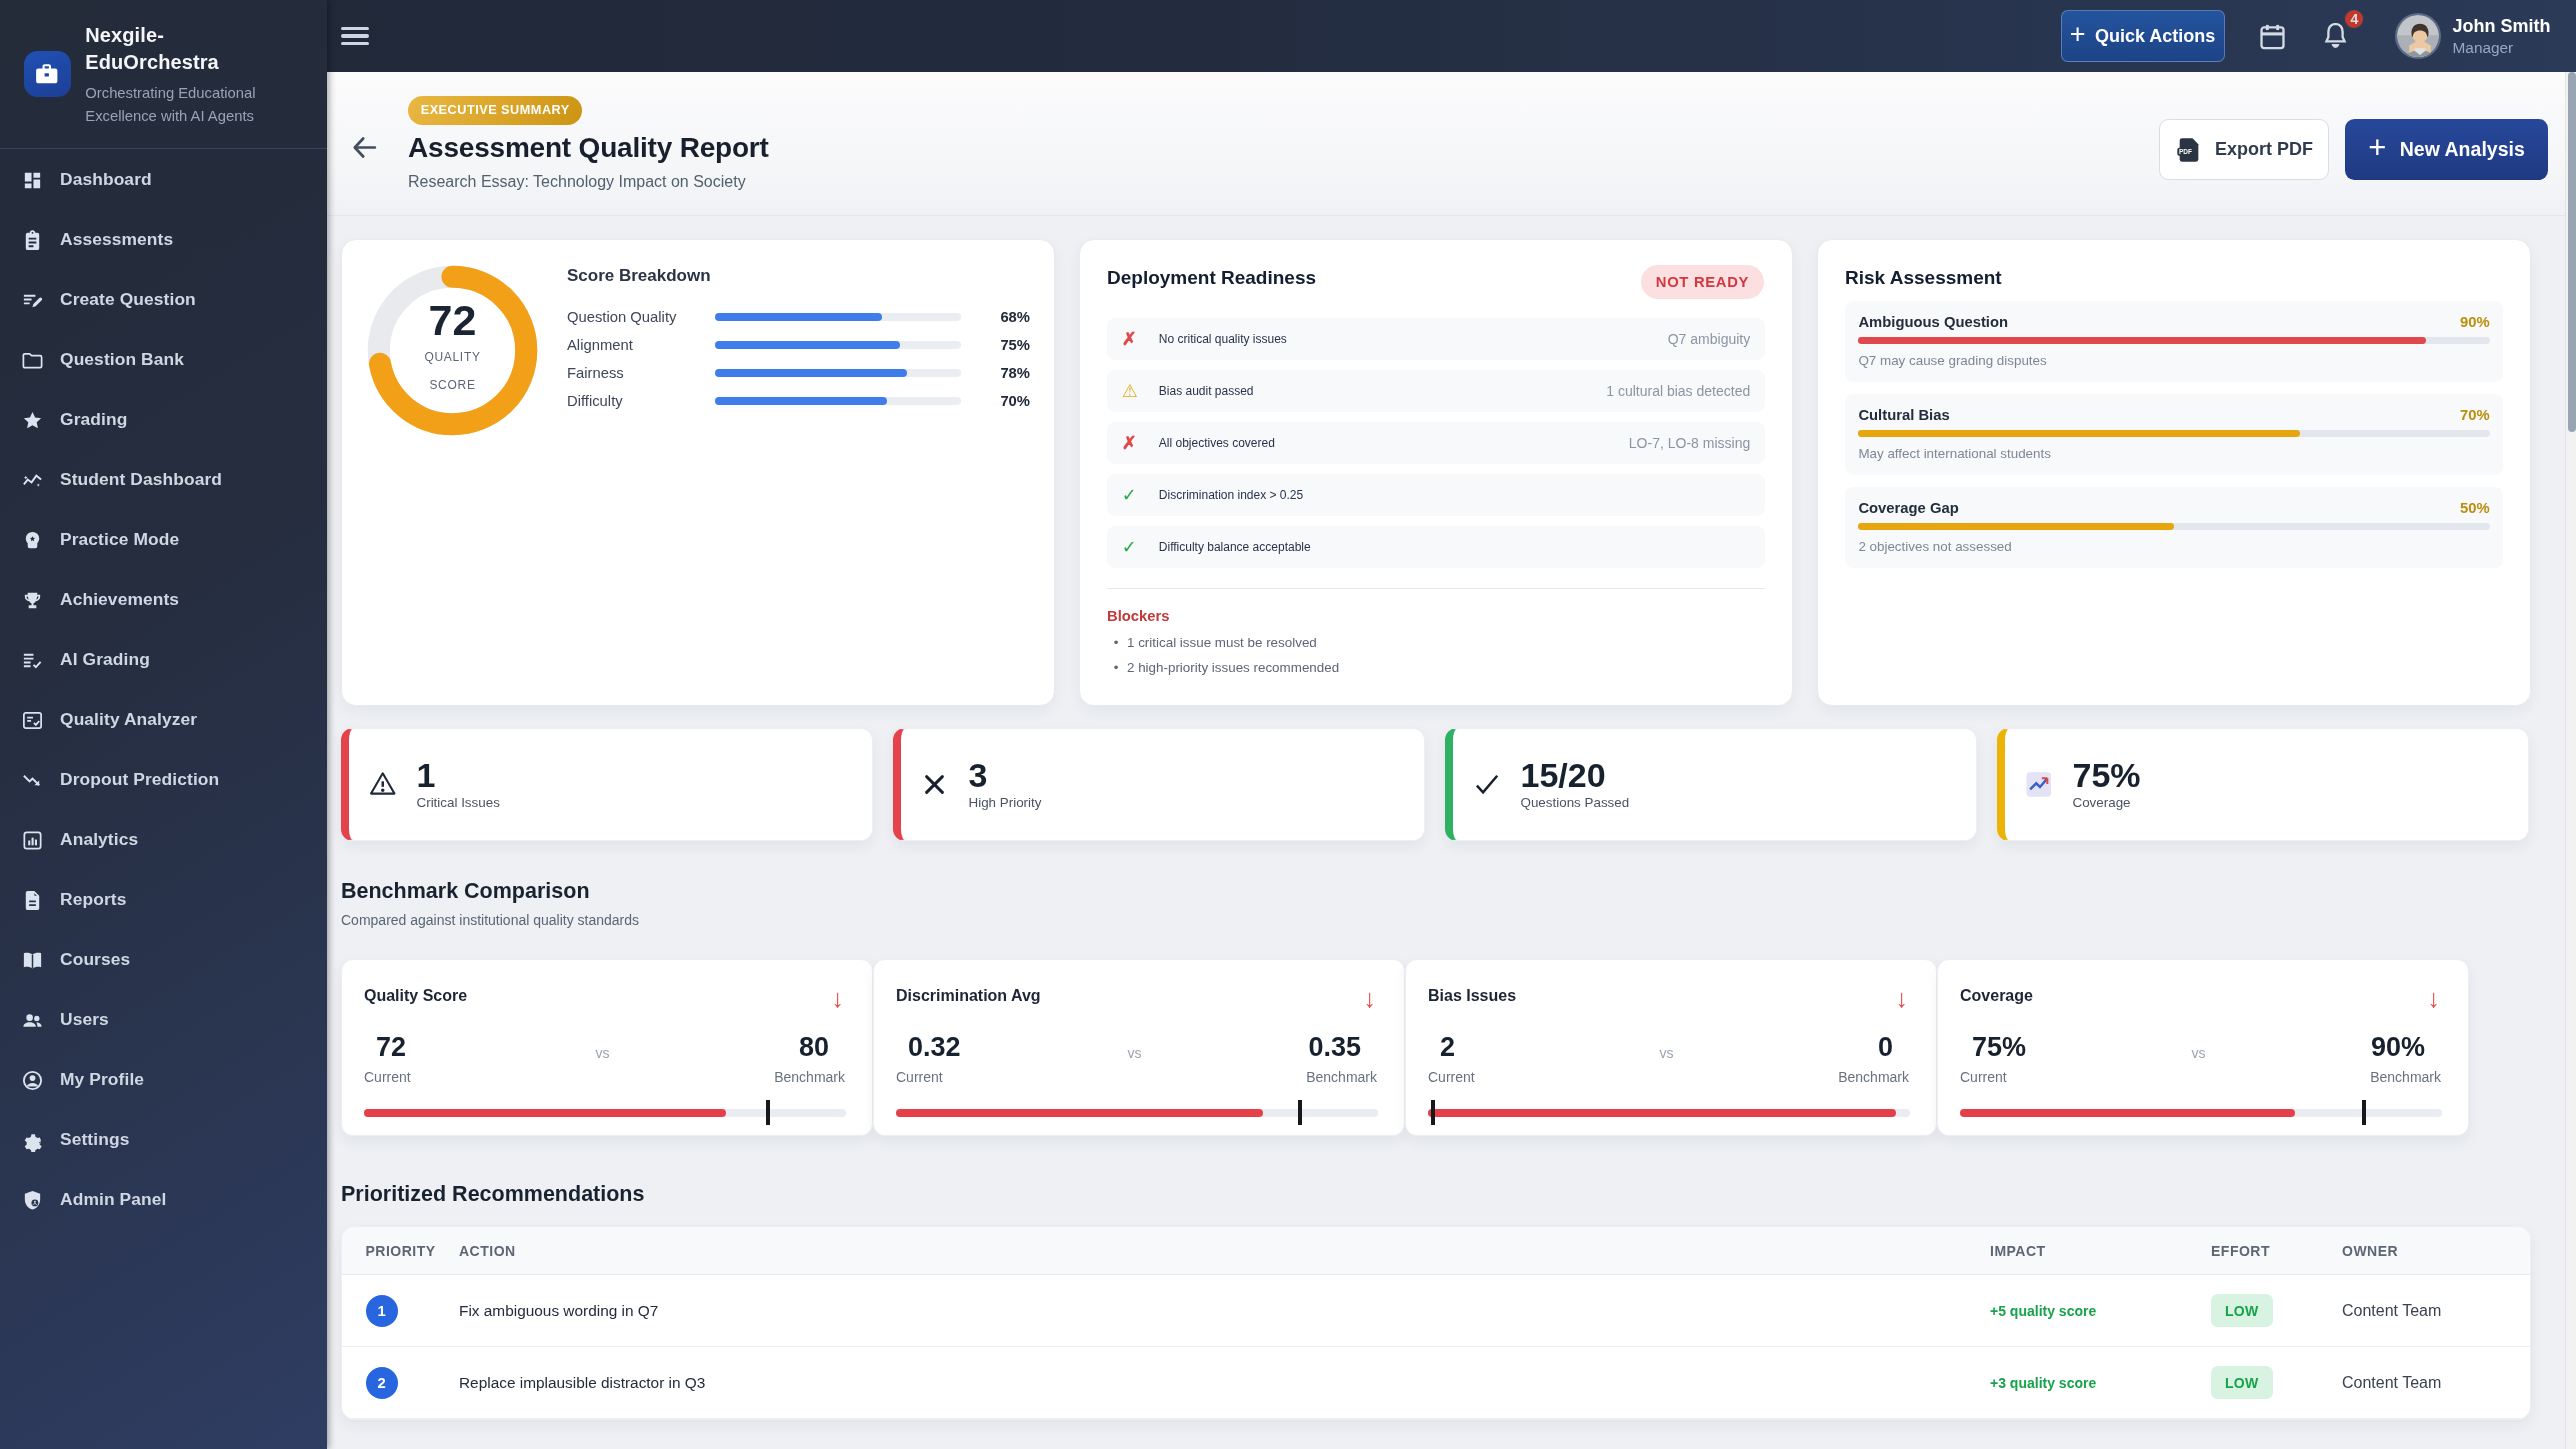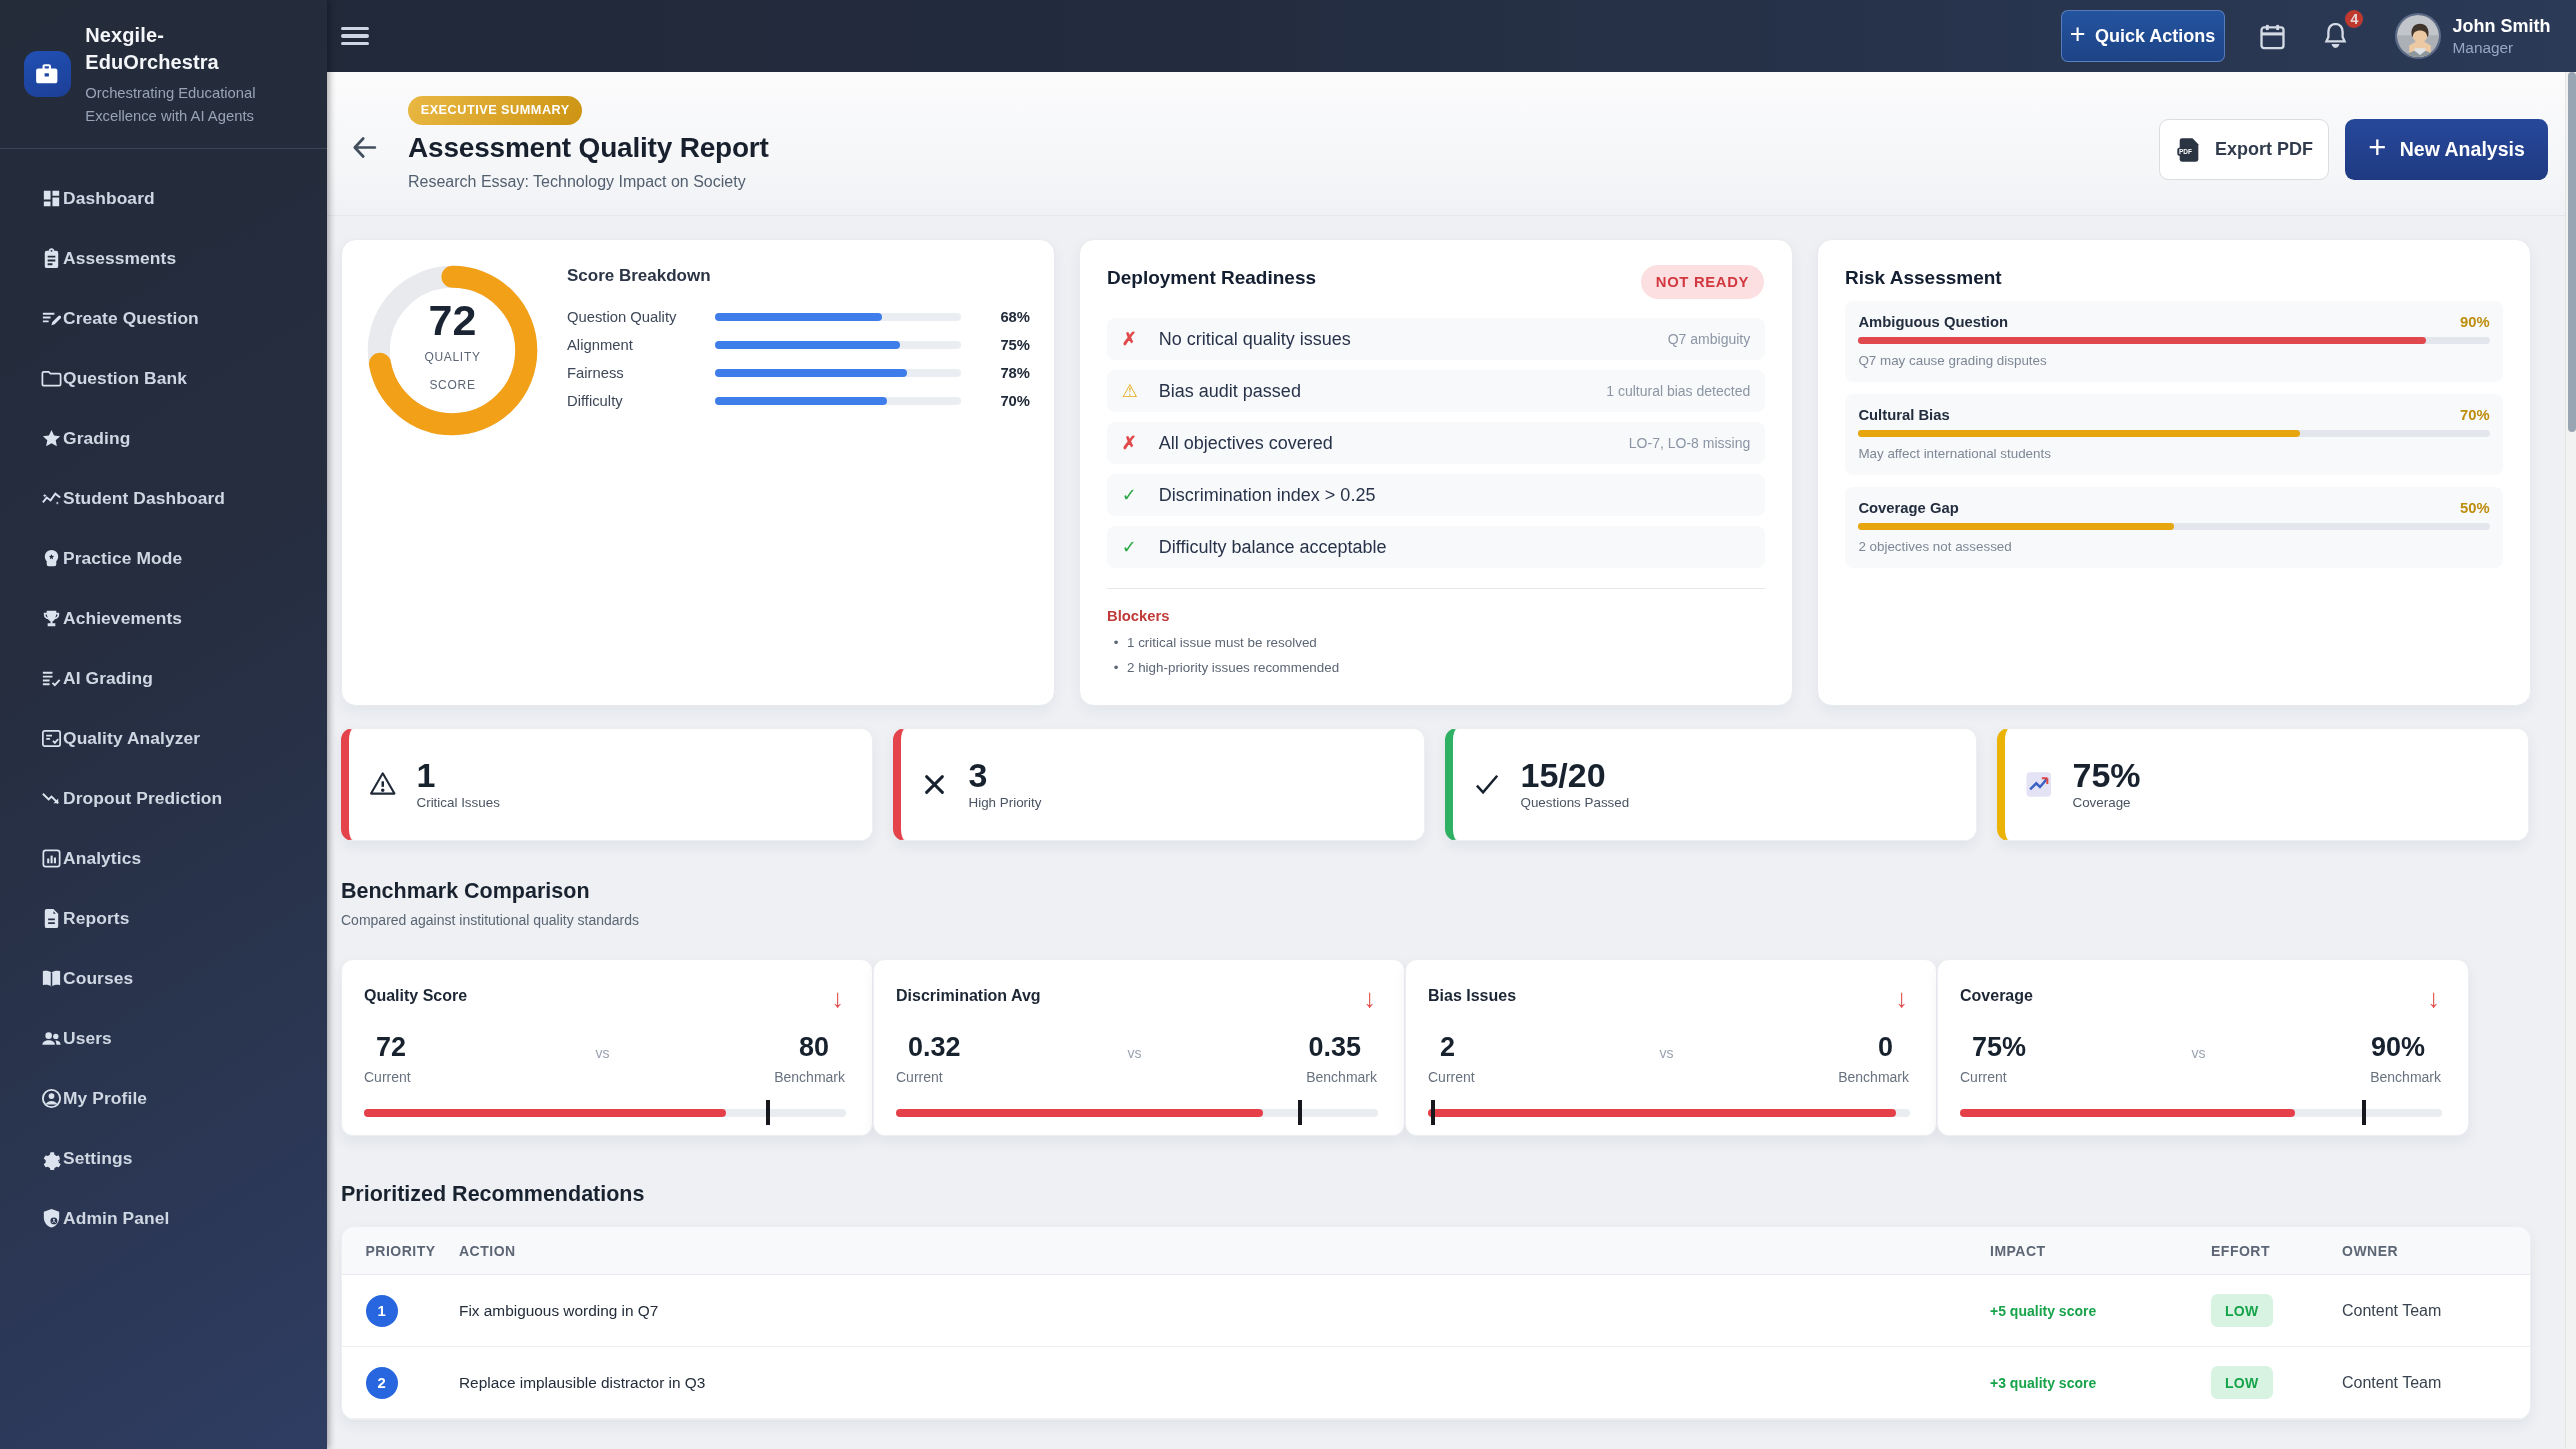--- a/index.html
+++ b/index.html
@@ -12,21 +12,21 @@
   background:linear-gradient(148deg,#242b39 0%,#252d3f 42%,#2a3550 72%,#2f3d63 100%);
   box-shadow:2px 0 6.7px rgba(0,0,0,0.35);
   z-index:5;
 }
 .logoRow { padding:21.5px 6.7px 20px 23.5px; display:flex; gap:14.8px; }
 .logoIcon { width:47px; height:46px; border-radius:13.4px; background:linear-gradient(160deg,#2150b4,#1c3f96); flex:none; display:flex; align-items:center; justify-content:center; margin-top:29px; }
 .brandTitle { font-size:20px; line-height:27.5px; font-weight:bold; color:#f4f6f9; letter-spacing:0.1px; }
 .brandSub { font-size:14.8px; line-height:23px; white-space:nowrap; color:#98a4b6; margin-top:5.4px; font-weight:400; }
 .sideDivider { border-top:0.7px solid #3a4357; margin:0; }
 .menu { list-style:none; padding-top:20px; }
-.menu li { height:60px; display:flex; align-items:center; padding-left:40px; }
+.menu li { height:60px; display:flex; padding-left:21px; gap:16px; }
 .menu li svg { width:23px; height:23px; flex:none; }
 .menu li span { color:#ced7e2; font-size:17.4px; font-weight:bold; letter-spacing:0.1px; }
 
 
 .topbar {
   position:absolute; left:301px; top:0; right:0; height:72px;
   background:linear-gradient(90deg,#212939 0%,#232c3f 40%,#2b3a57 100%);
   display:flex; align-items:center;
 }
 .hamburger { margin-left:40px; width:27.5px; }
@@ -80,21 +80,21 @@
 
 .cardPad { padding:25.5px 27px 0 27px; position:relative; }
 .cardTitle { font-size:19px; line-height:23px; font-weight:bold; color:#131e30; }
 .notReady { position:absolute; right:28px; top:25px; height:34px; padding:0 14.8px; background:#fbdfe1; border-radius:17.4px; color:#d23840; font-size:14.8px; font-weight:bold; letter-spacing:0.7px; display:flex; align-items:center; }
 .depRows { margin-top:29.5px; }
 .depRow { height:42px; background:#f7f9fb; border-radius:8px; margin-bottom:10px; display:flex; align-items:center; padding:0 14.8px; }
 .depRow .ic { width:37px; font-size:18px; flex:none; }
 .ic.red { color:#e04a4a; font-weight:bold;}
 .ic.amber { color:#e8a711; }
 .ic.green { color:#28a745; }
-.depRow .dlbl { font-size:18px; color:#28334a; }
+.depRow .dlbl { font-size:12px; color:#28334a; }
 .depRow .drt { margin-left:auto; font-size:14px; color:#8b95a4; }
 .depDivider { border-top:0.7px solid #e6e9ee; margin-top:20px; }
 .blockers { margin-top:19px; font-size:14.8px; font-weight:bold; color:#c13a3a; }
 .blk { margin-top:10.7px; font-size:13.4px; color:#5c6675; padding-left:20px; position:relative; }
 .blk::before { content:"•"; position:absolute; left:6.7px; color:#5c6675; }
 
 
 .riskPillWrap { margin-top:19.5px; text-align:center; }
 .riskPill { display:inline-flex; height:43px; padding:0 20px; background:#fcf0bd; border-radius:21.5px; color:#bd8d0c; font-size:14.8px; font-weight:bold; letter-spacing:1.3px; align-items:center; }
 .riskBox { background:#f7f9fb; border-radius:8px; padding:13.4px 13.4px 0 13.4px; margin-top:12px; height:81px; }

